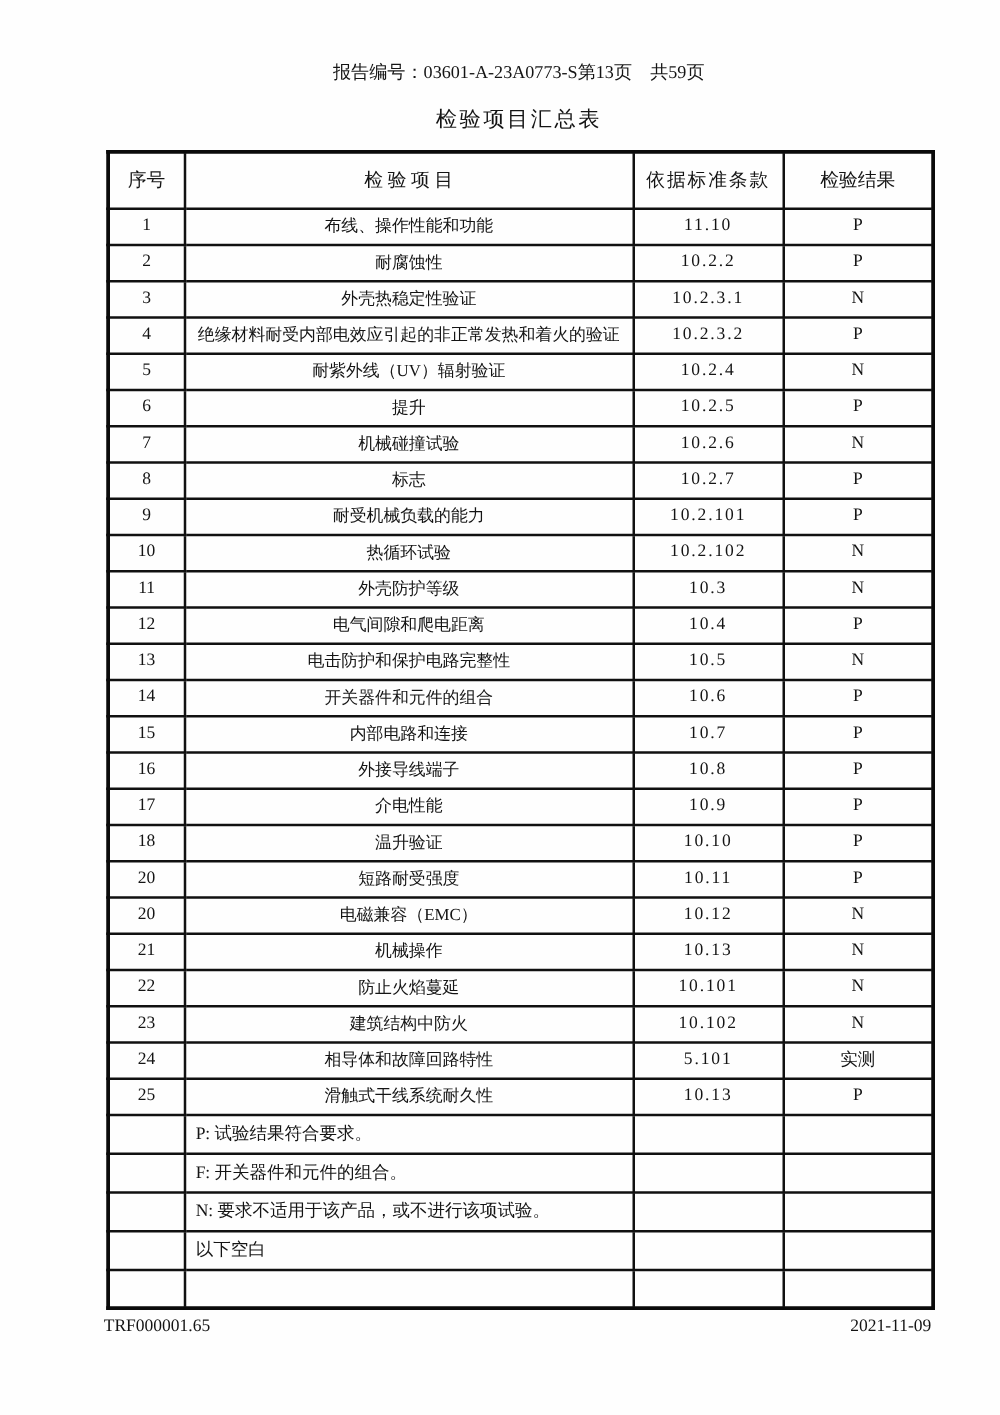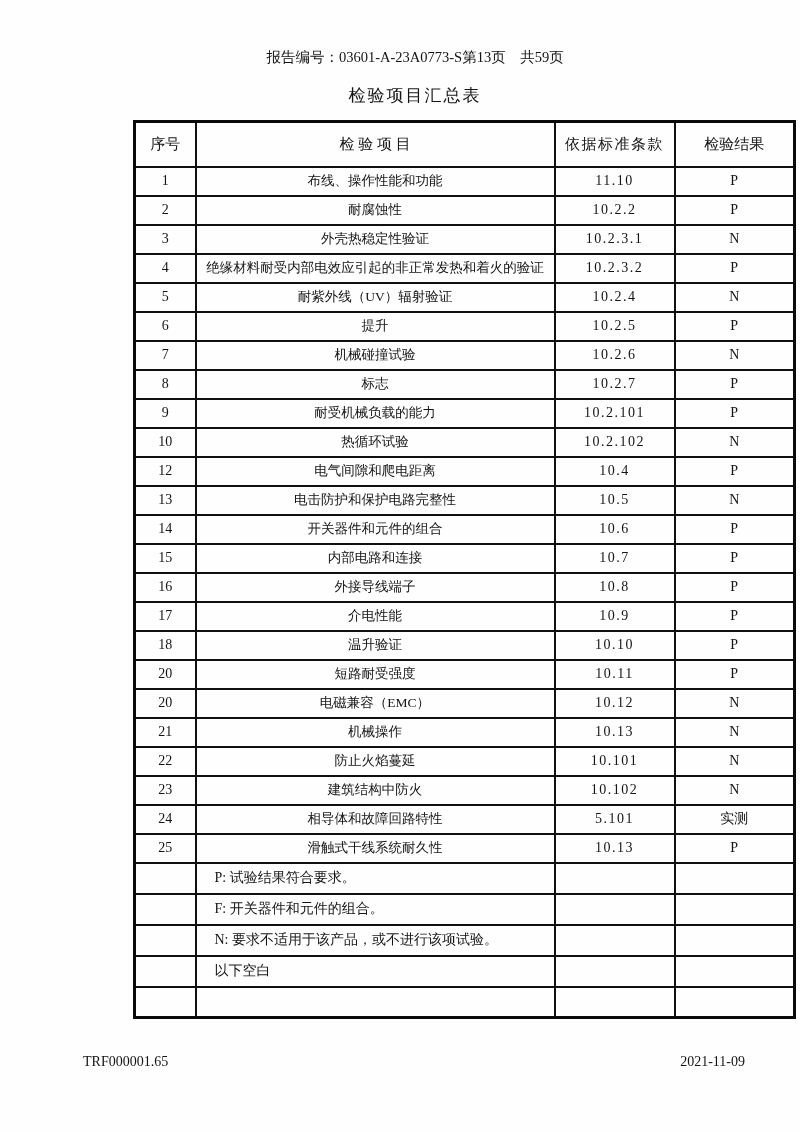--- a/index.html
+++ b/index.html
@@ -41,21 +41,20 @@
     letter-spacing: 2px;
   }
   table.summary-table {
     position: absolute;
     left: 85px;
     top: 120px;
     width: 660px;
     border-collapse: collapse;
     table-layout: fixed;
     border: 3px solid #0a0a0a;
-    margin-left: 48px;
   }
   .summary-table th, .summary-table td {
     border: 2px solid #101010;
     padding: 0;
     overflow: hidden;
   }
   .summary-table th {
     height: 45px;
     font-size: 15px;
     font-weight: normal;
@@ -68,21 +67,21 @@
     vertical-align: middle;
   }
   .c-no   { width: 61px; }
   .c-item { width: 359px; }
   .c-clause { width: 120px; letter-spacing: 1.5px; }
   .c-result { width: 120px; }
   td.c-item { font-size: 13.5px; }
   tr.note-row td { height: 31px; }
   td.note-cell {
     text-align: left;
-    padding-left: 18px;
+    padding-left: 8px;
     font-size: 14px;
   }
   .doc-footer {
     position: absolute;
     left: 83px;
     top: 1054px;
     width: 662px;
     display: flex;
     justify-content: space-between;
     font-size: 14px;
@@ -179,20 +178,26 @@
     <td class="c-result">P</td>
   </tr>
 
   <tr>
     <td class="c-no">10</td>
     <td class="c-item">热循环试验</td>
     <td class="c-clause">10.2.102</td>
     <td class="c-result">N</td>
   </tr>
 
+  <tr>
+    <td class="c-no">11</td>
+    <td class="c-item">外壳防护等级</td>
+    <td class="c-clause">10.3</td>
+    <td class="c-result">N</td>
+  </tr>
 
   <tr>
     <td class="c-no">12</td>
     <td class="c-item">电气间隙和爬电距离</td>
     <td class="c-clause">10.4</td>
     <td class="c-result">P</td>
   </tr>
 
   <tr>
     <td class="c-no">13</td>

